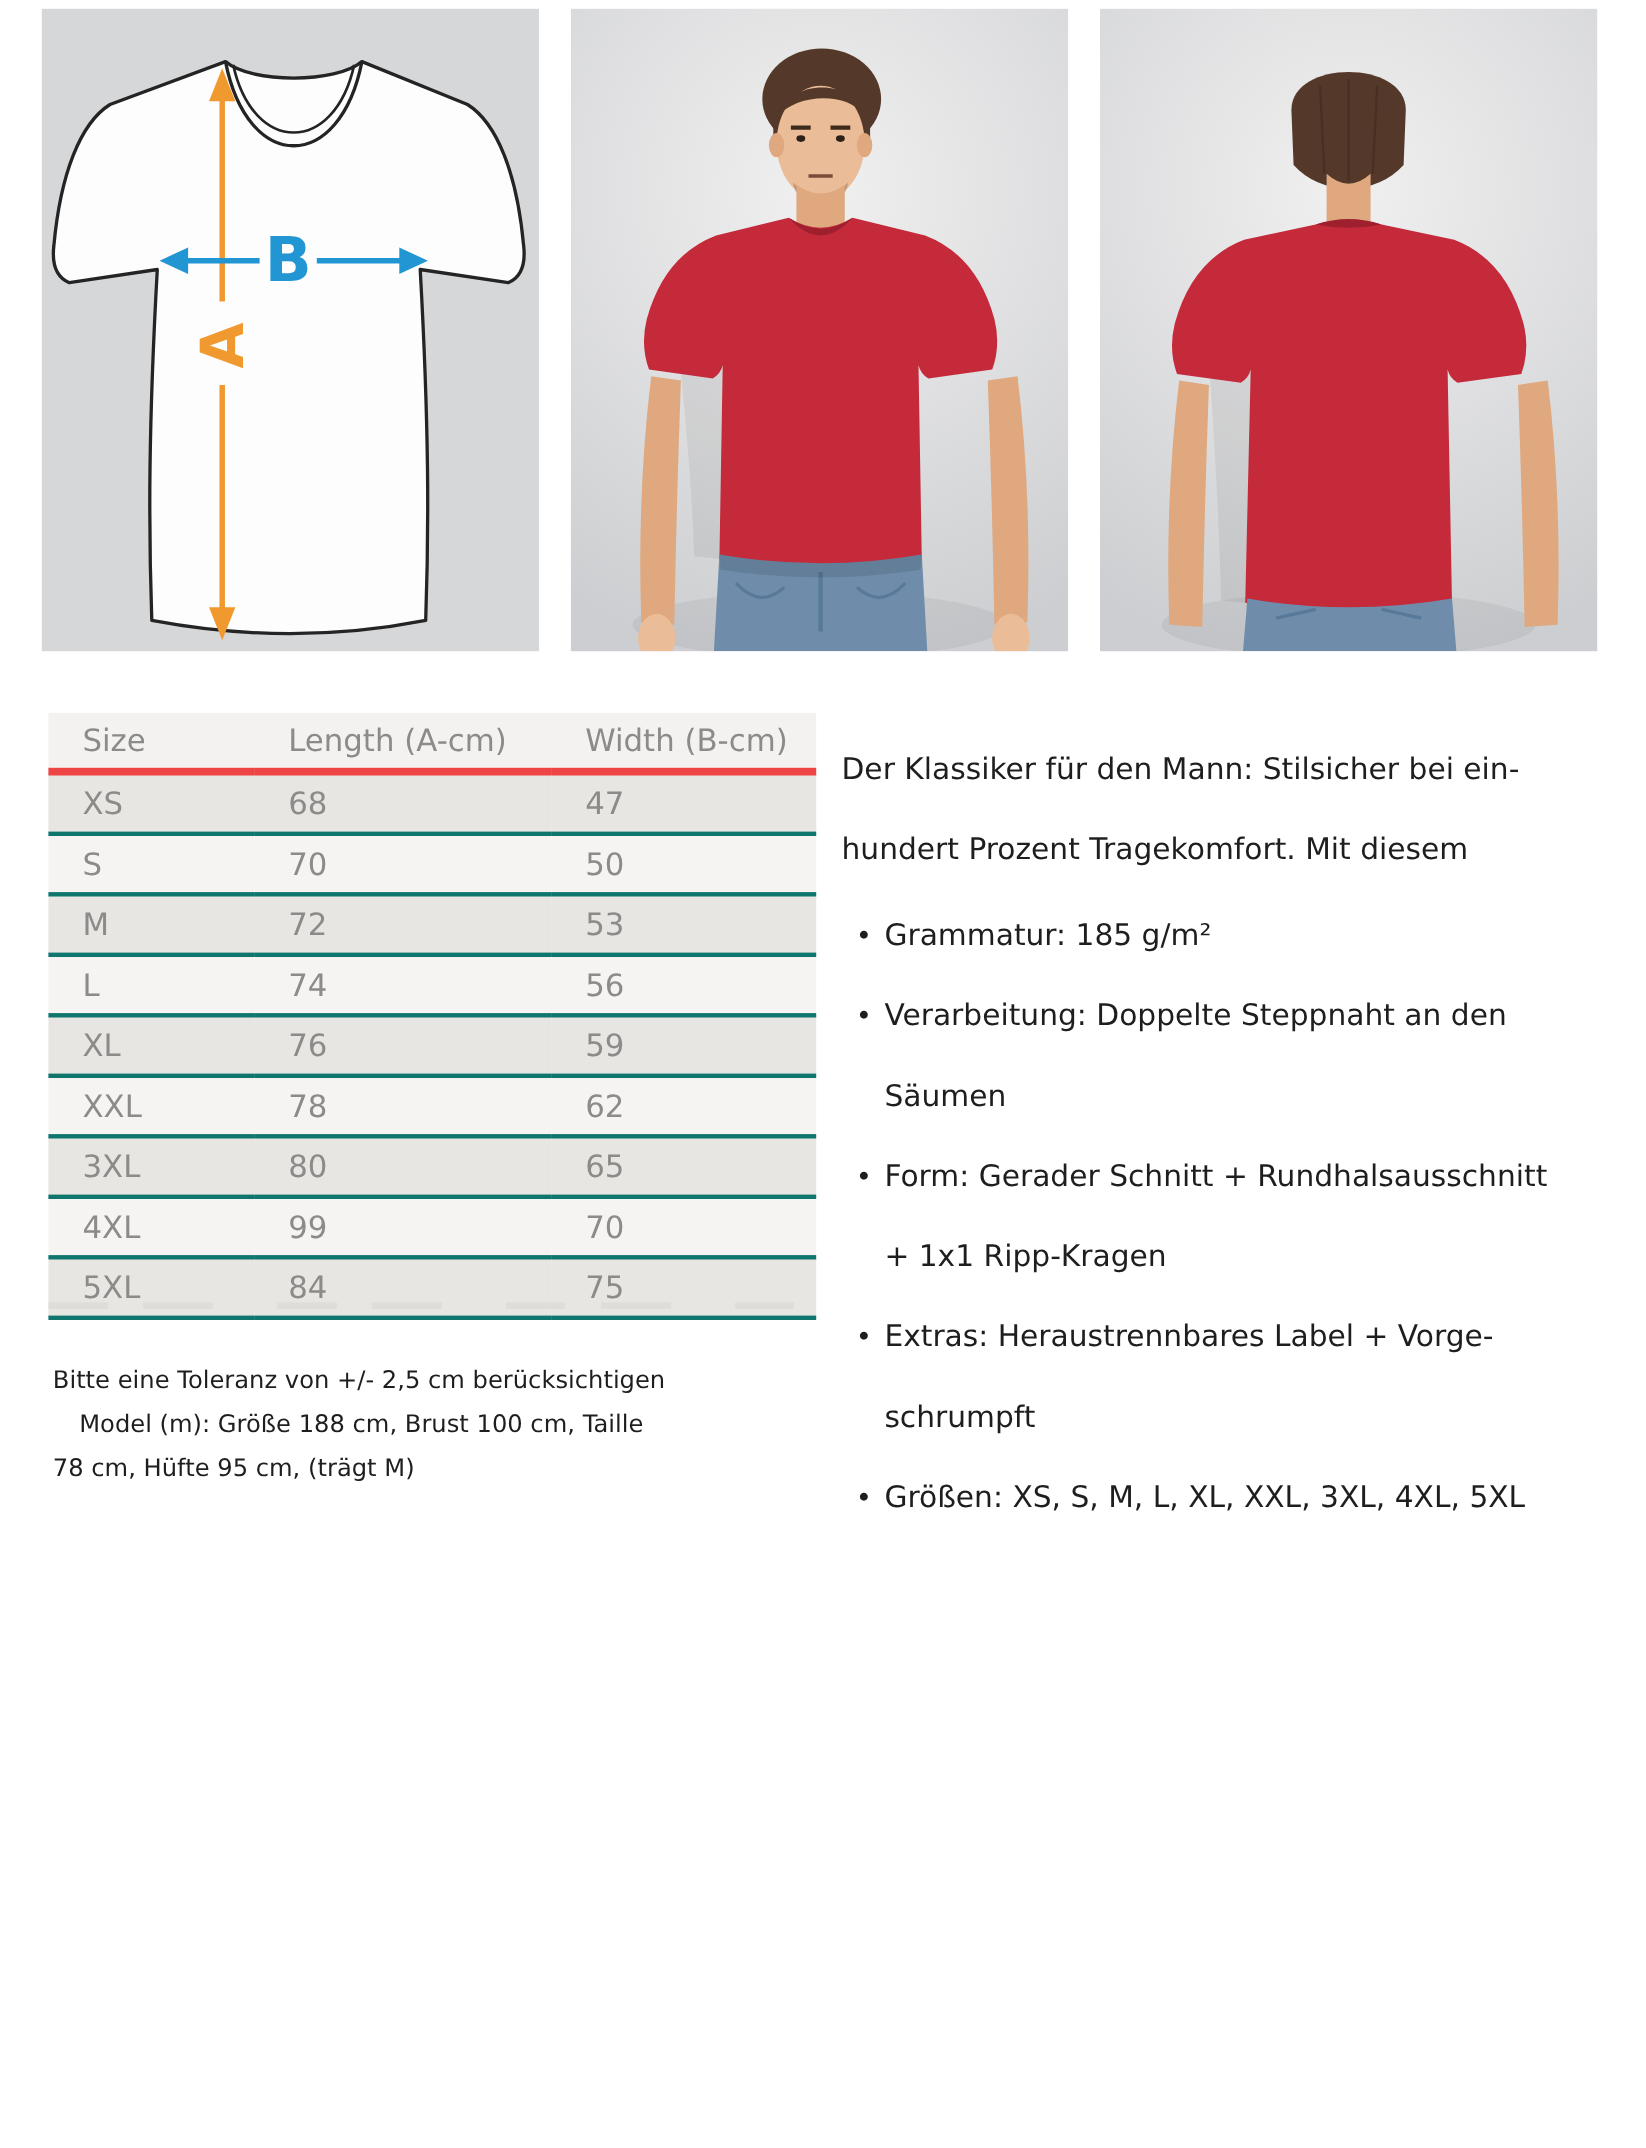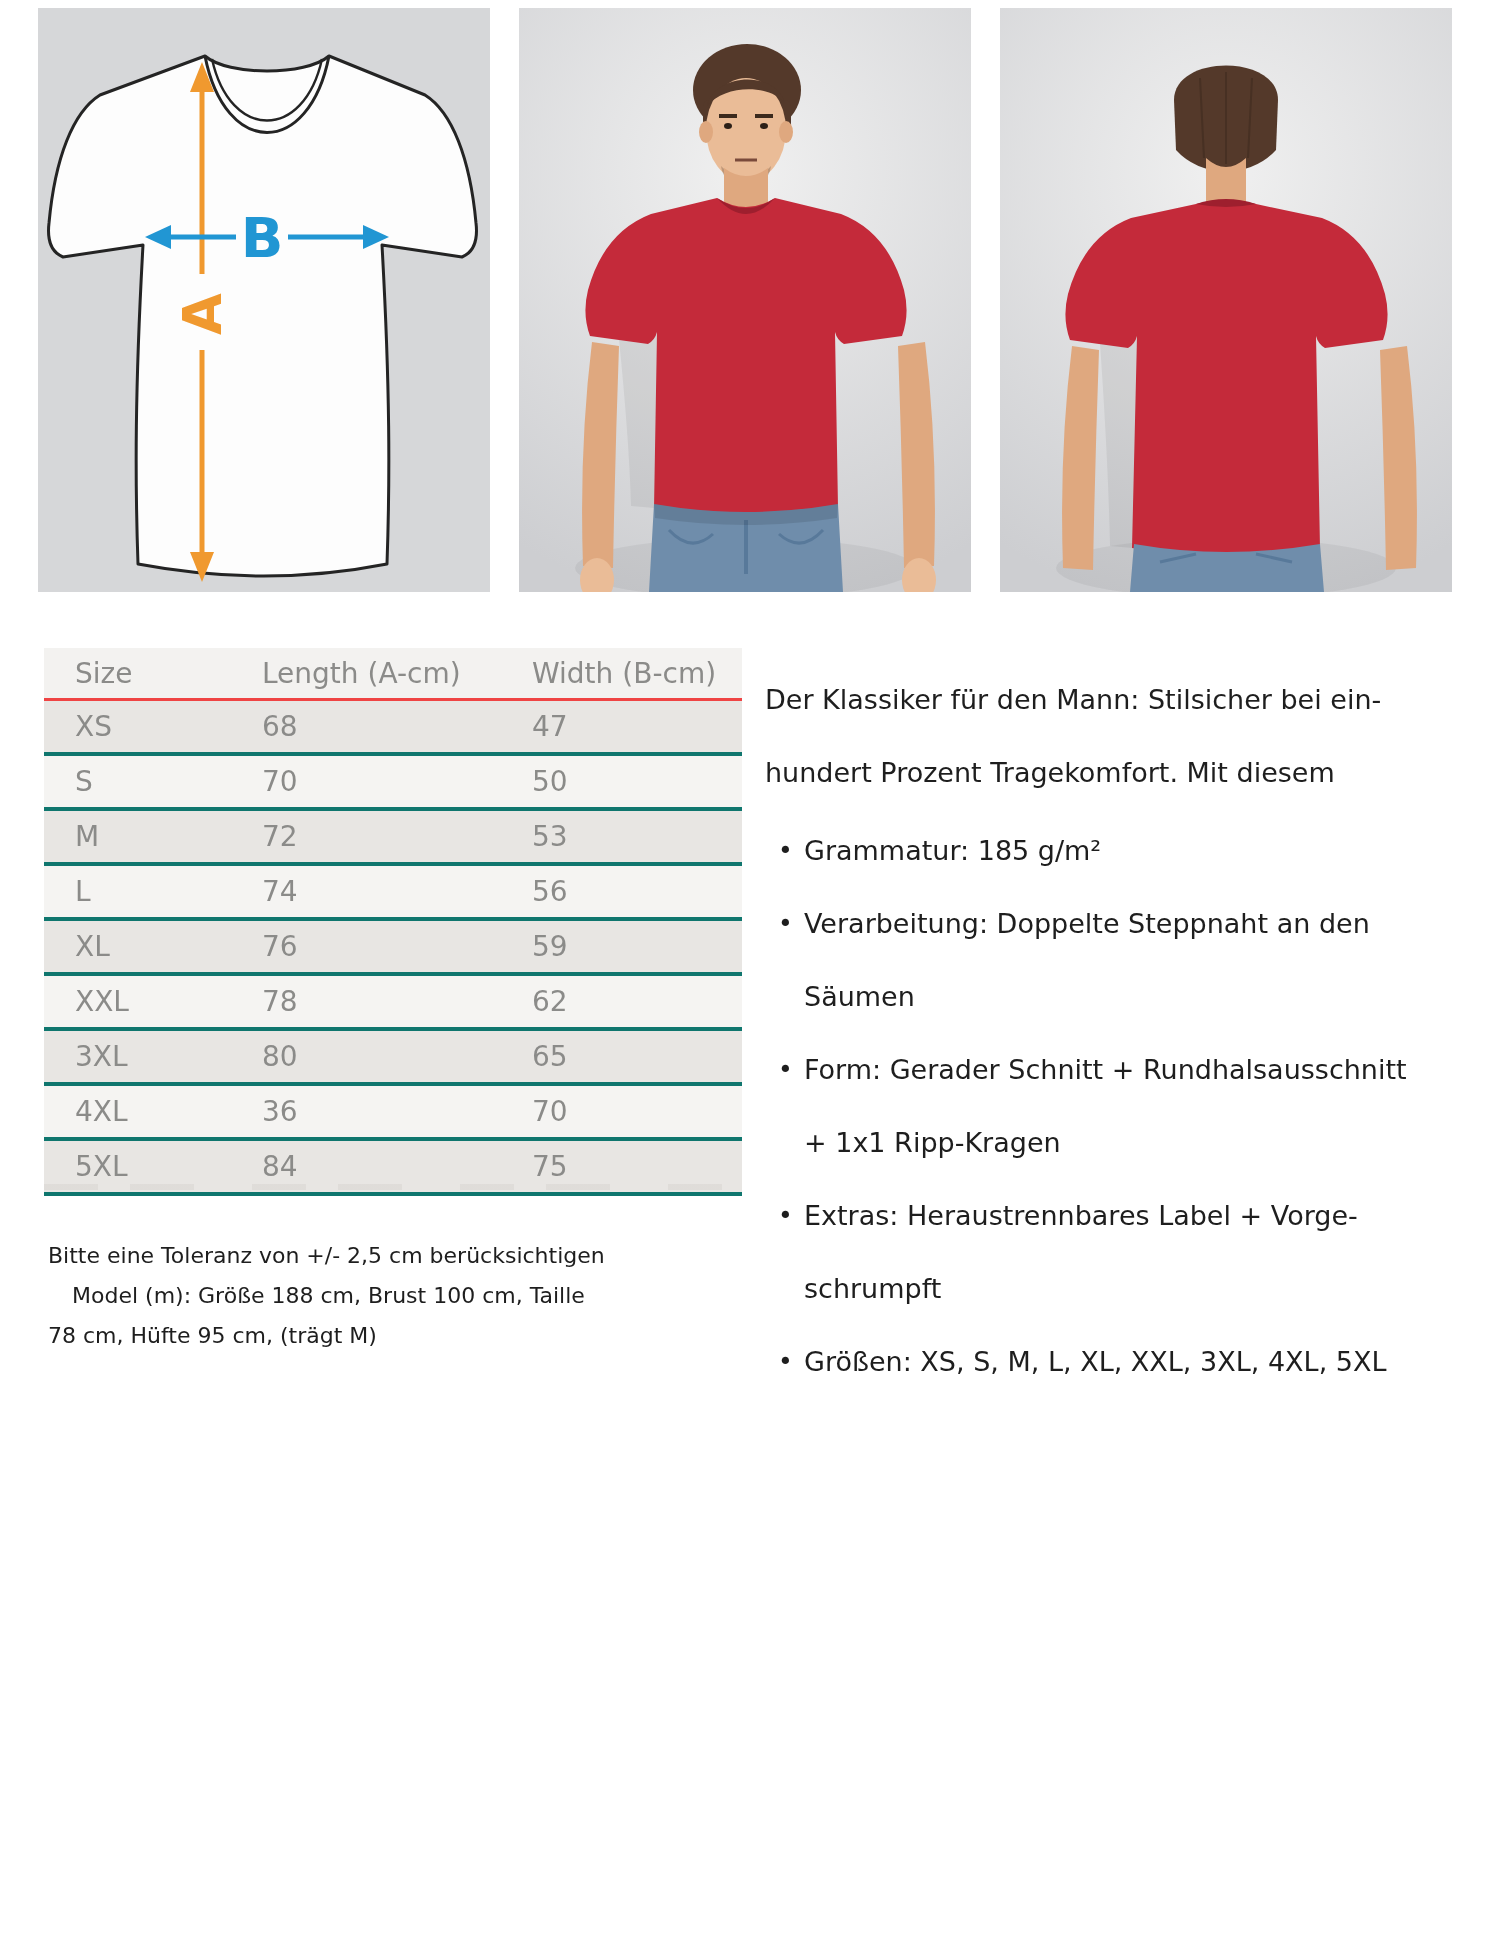--- a/index.html
+++ b/index.html
@@ -22,21 +22,21 @@
   figure.diagram{background:var(--diagram-bg);}
   figure.photo{background:radial-gradient(ellipse 95% 75% at 50% 28%,var(--photo-bg-light) 0%,var(--photo-bg-dark) 100%);}
   figure.img svg{display:block;width:452px;height:584px;}
 
   
   .size-table{position:absolute;left:44px;top:648px;border-collapse:collapse;table-layout:fixed;width:698px;}
   .size-table col.c1{width:187px;} .size-table col.c2{width:270px;} .size-table col.c3{width:241px;}
   .size-table th{
     height:50px;background:#f3f2f0;color:var(--table-text-gray);
     font-weight:normal;font-size:28px;text-align:left;padding:0 0 0 31px;
-    border-bottom:3px solid #ef4444;
+    border-bottom:7px solid #ef4444;
   }
   .size-table td{
     height:51px;color:var(--table-text-gray);font-size:28px;
     padding:0 0 0 31px;border-bottom:4px solid #0f766e;
   }
   .size-table tbody tr:nth-child(odd) td{background:#e8e6e3;}
   .size-table tbody tr:nth-child(even) td{background:#f5f4f2;}
 
   
   .clipped-artifact{
@@ -202,21 +202,21 @@
         <td>78</td>
         <td>62</td>
       </tr>
       <tr>
         <td>3XL</td>
         <td>80</td>
         <td>65</td>
       </tr>
       <tr>
         <td>4XL</td>
-        <td>36</td>
+        <td>99</td>
         <td>70</td>
       </tr>
       <tr>
         <td>5XL</td>
         <td>84</td>
         <td>75</td>
       </tr>
     </tbody>
 </table>
 

